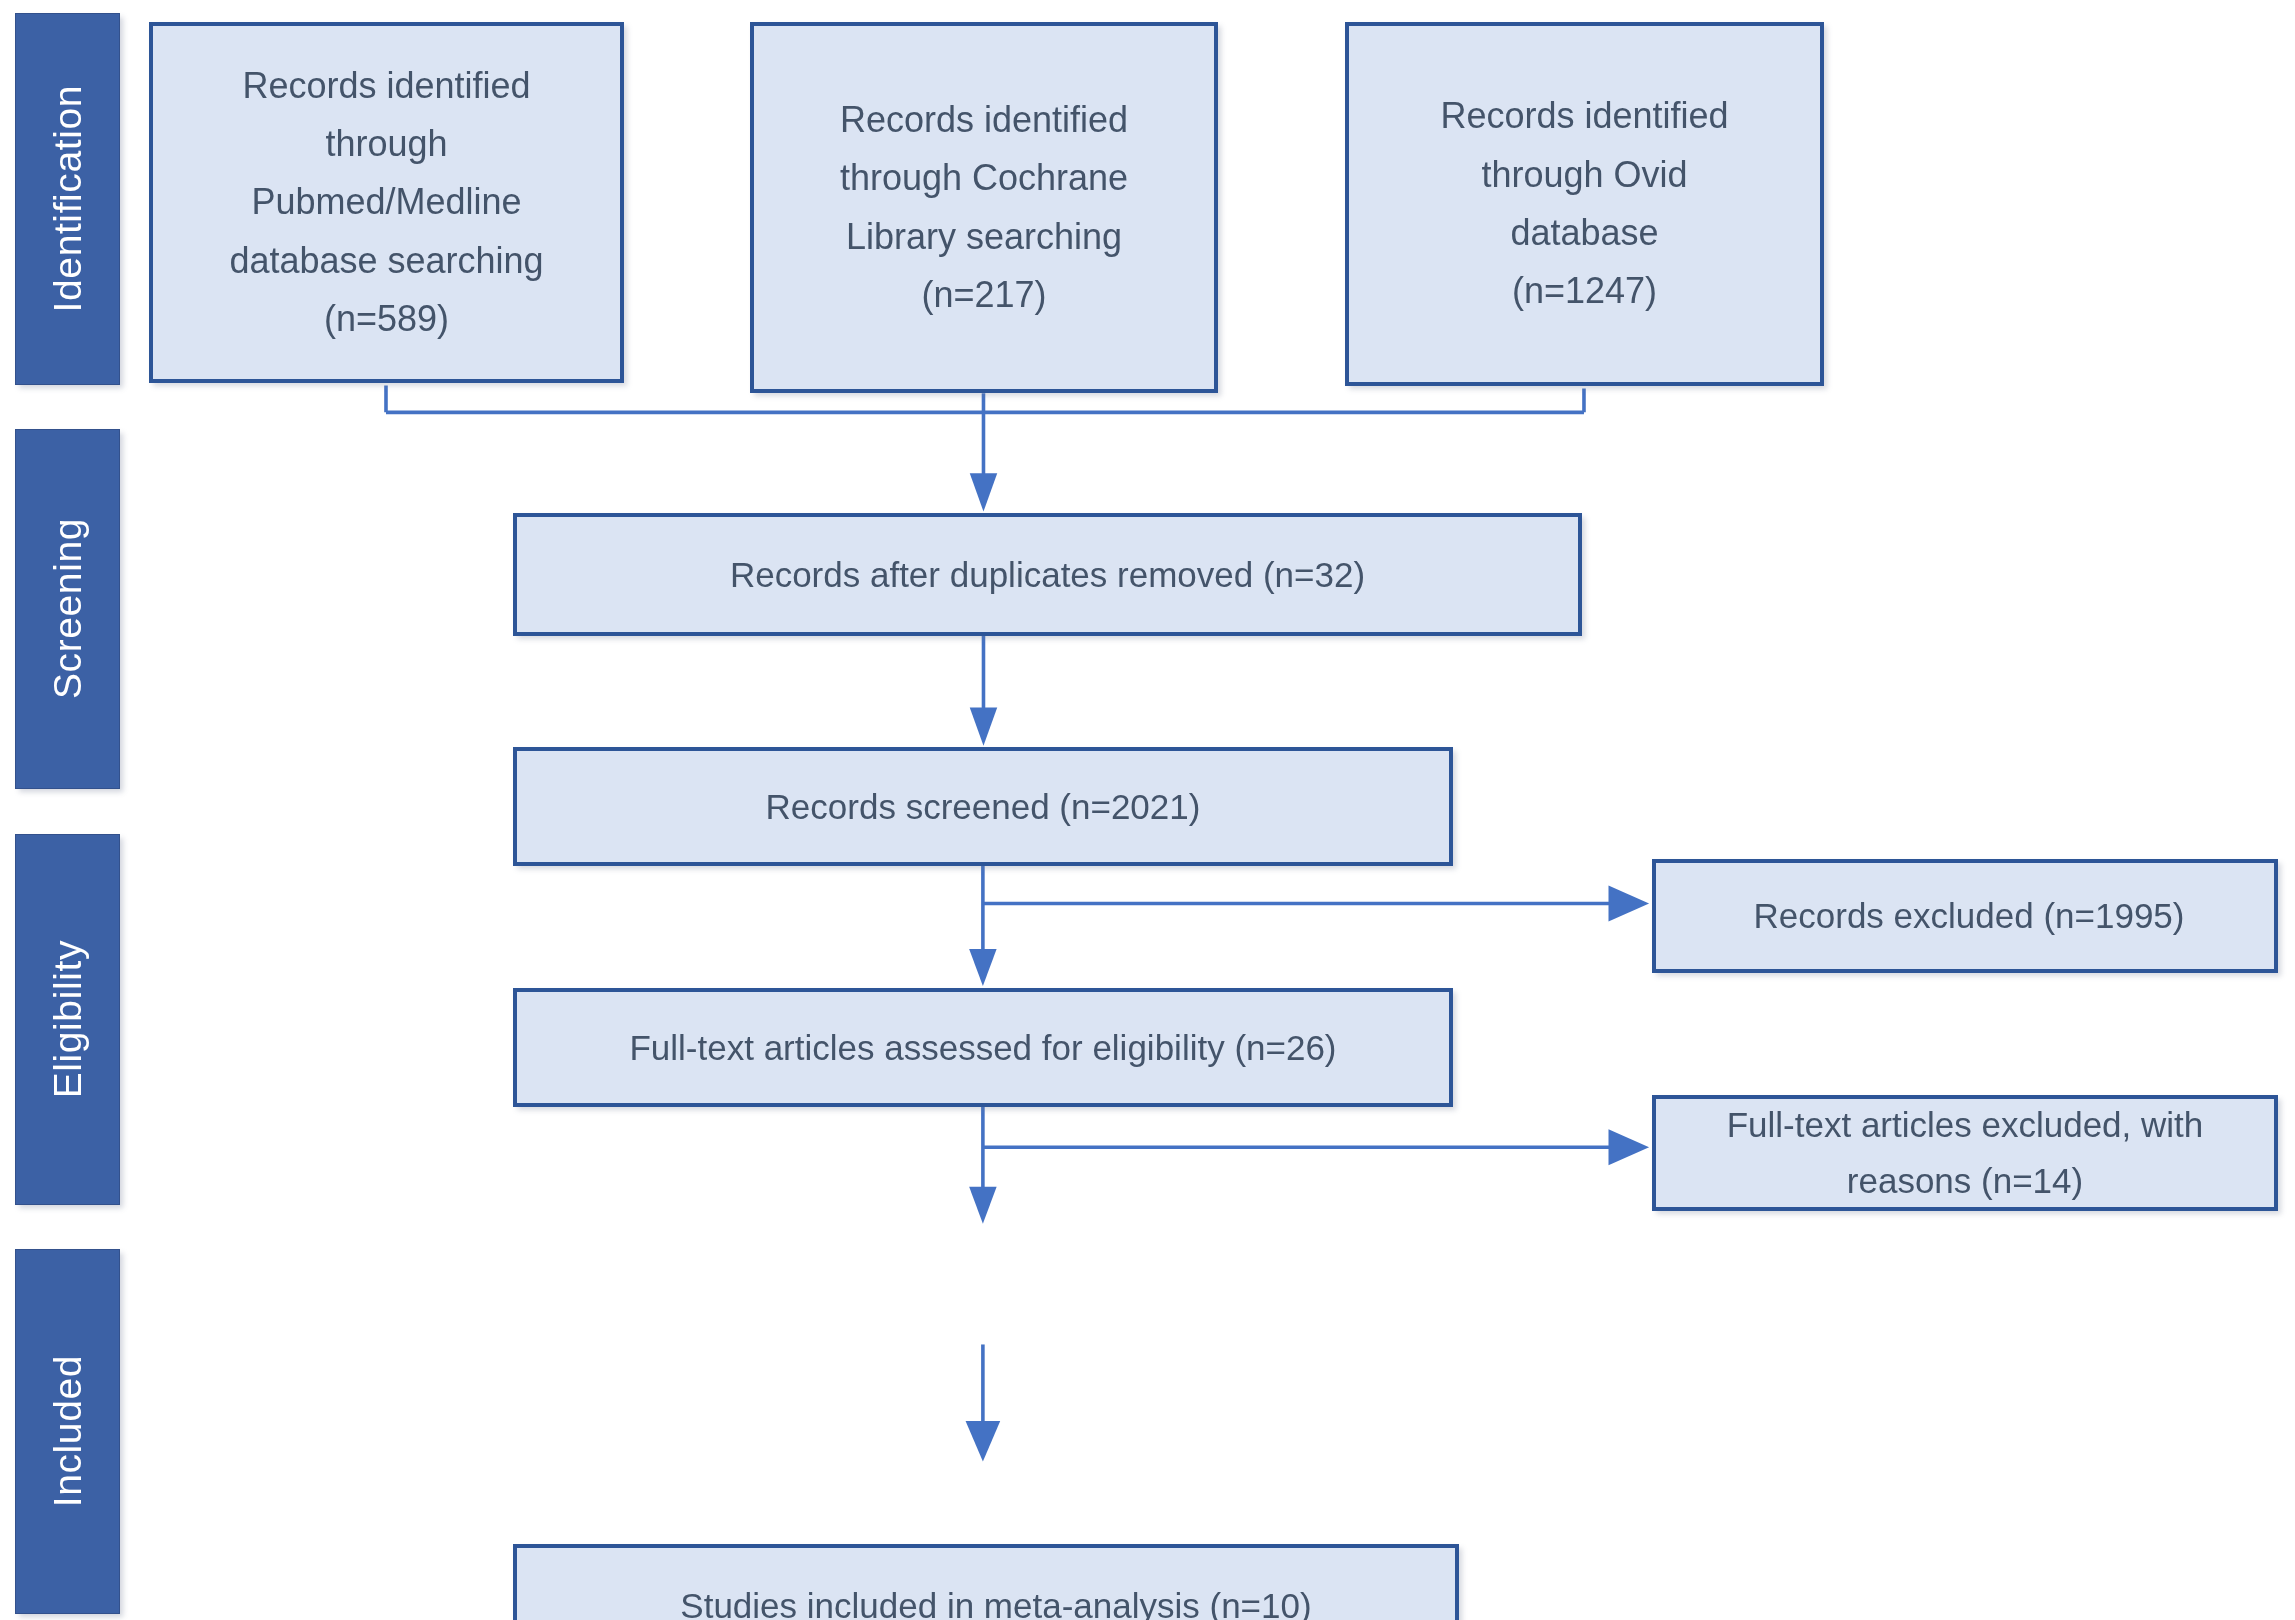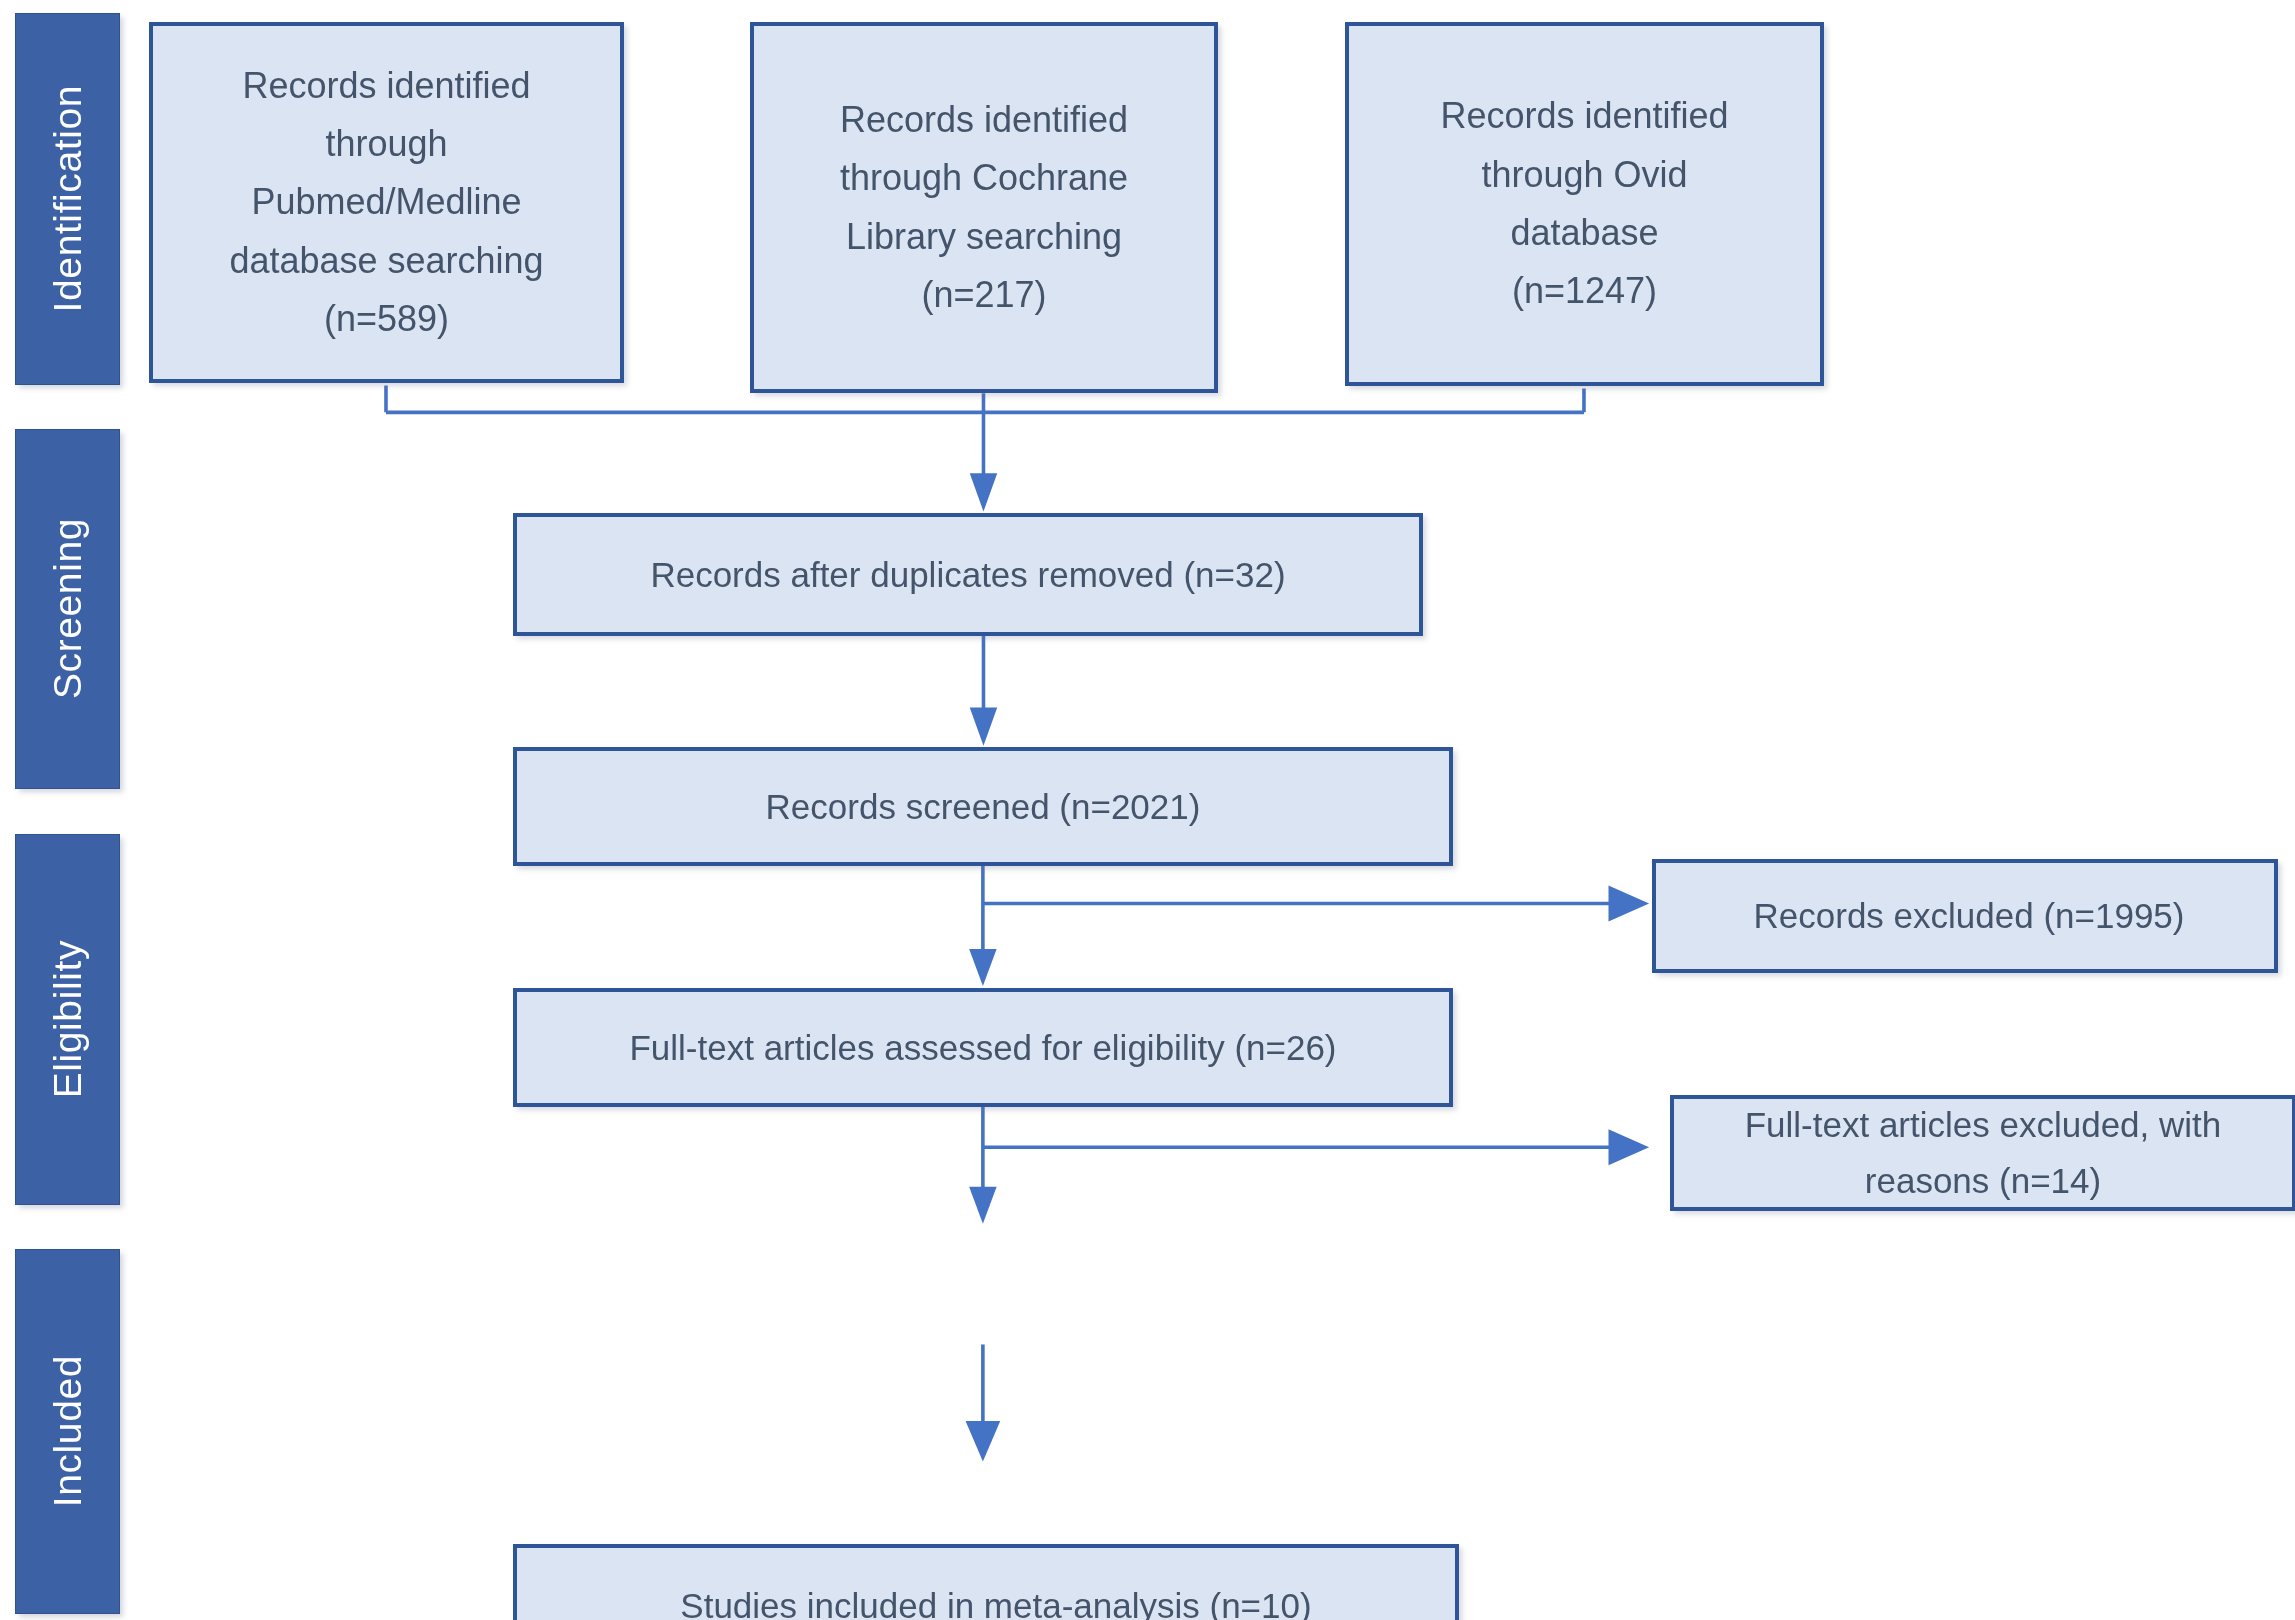--- a/index.html
+++ b/index.html
@@ -83,23 +83,23 @@
 (n=589)</div>
   <div class="node top" style="left:750px;top:22px;width:468px;height:371px;">Records identified
 through Cochrane
 Library searching
 (n=217)</div>
   <div class="node top" style="left:1345px;top:22px;width:479px;height:364px;">Records identified
 through Ovid
 database
 (n=1247)</div>
 
-  <div class="node" style="left:513px;top:513px;width:910px;height:123px;">Records after duplicates removed (n=32)</div>
+  <div class="node" style="left:513px;top:513px;width:1069px;height:123px;">Records after duplicates removed (n=32)</div>
   <div class="node" style="left:513px;top:747px;width:940px;height:119px;">Records screened (n=2021)</div>
   <div class="node" style="left:513px;top:988px;width:940px;height:119px;">Full-text articles assessed for eligibility (n=26)</div>
   <div class="node" style="left:513px;top:1544px;width:946px;height:123px;padding-left:32px;">Studies included in meta-analysis (n=10)</div>
 
   <div class="node" style="left:1652px;top:859px;width:626px;height:114px;padding-left:20px;">Records excluded (n=1995)</div>
-  <div class="node" style="left:1652px;top:1095px;width:626px;height:116px;margin-left:18px;">Full-text articles excluded, with
+  <div class="node" style="left:1652px;top:1095px;width:626px;height:116px;">Full-text articles excluded, with
 reasons (n=14)</div>
 
 </div>
 
 
 </body></html>

